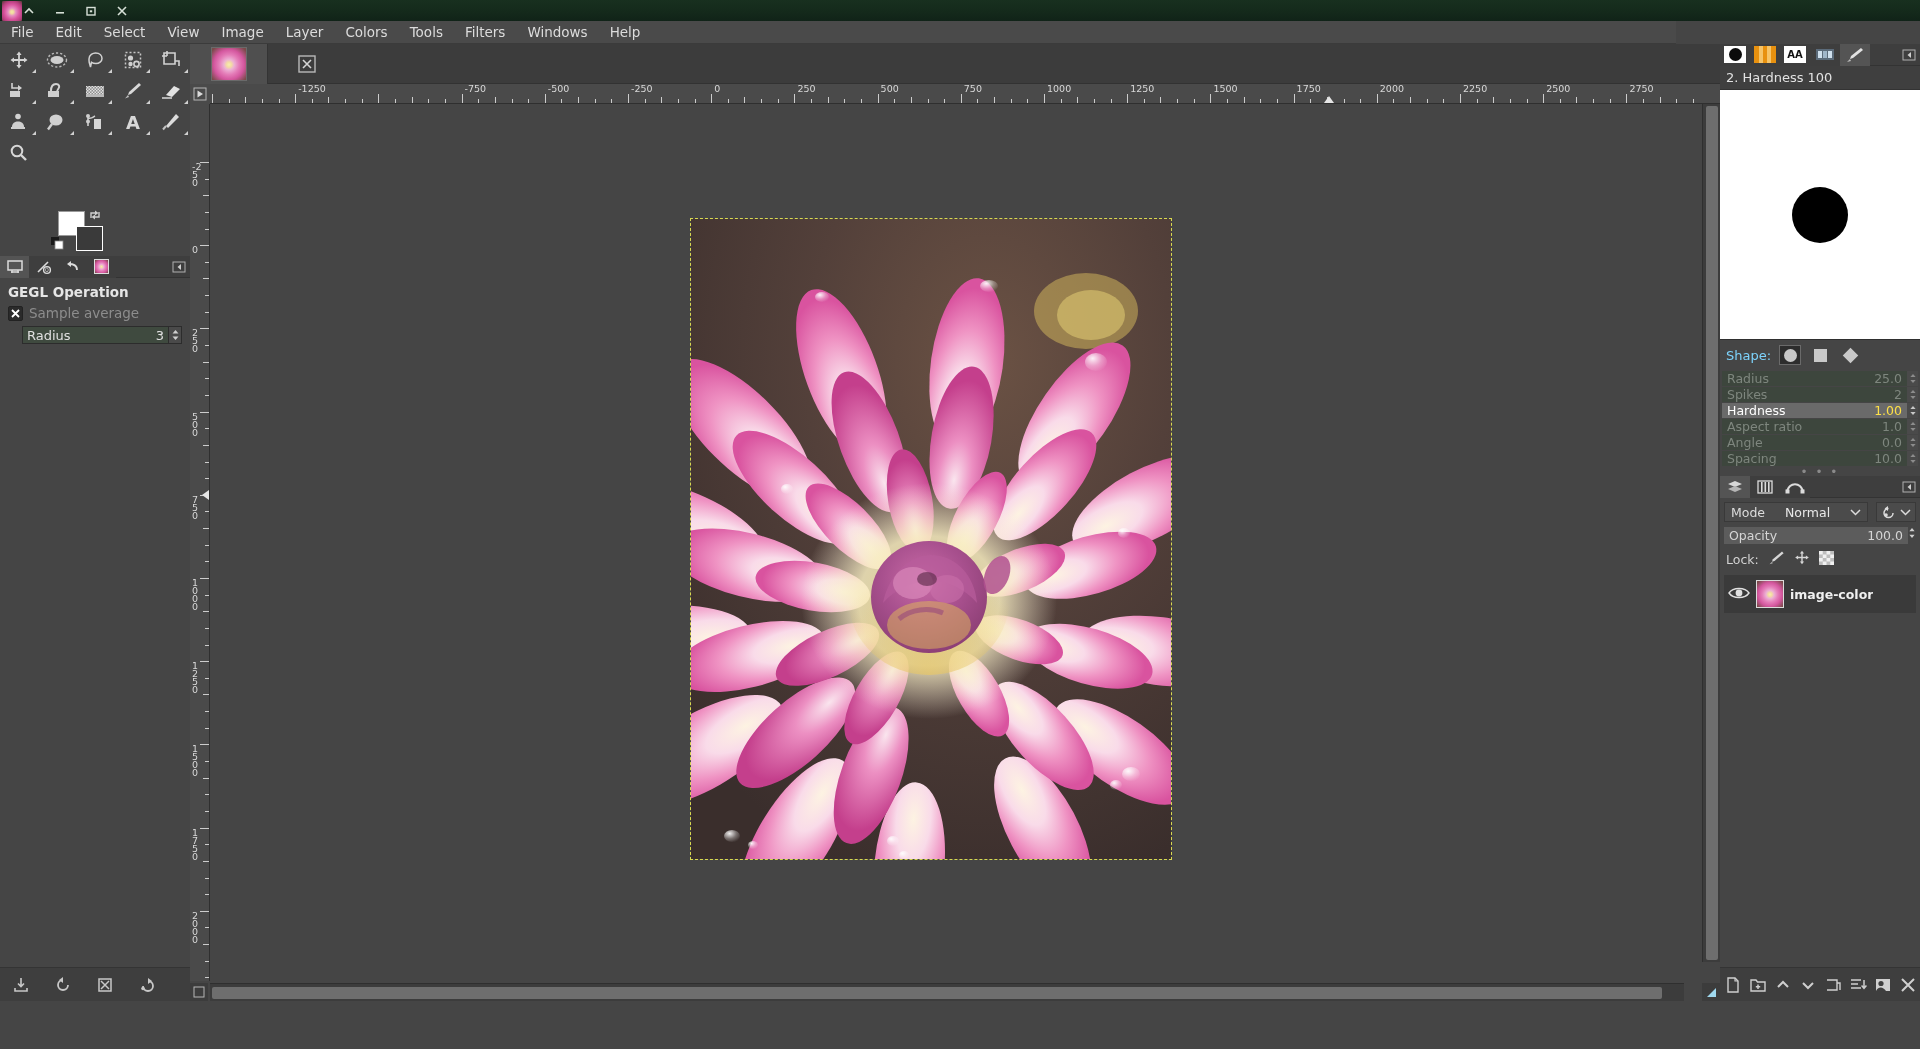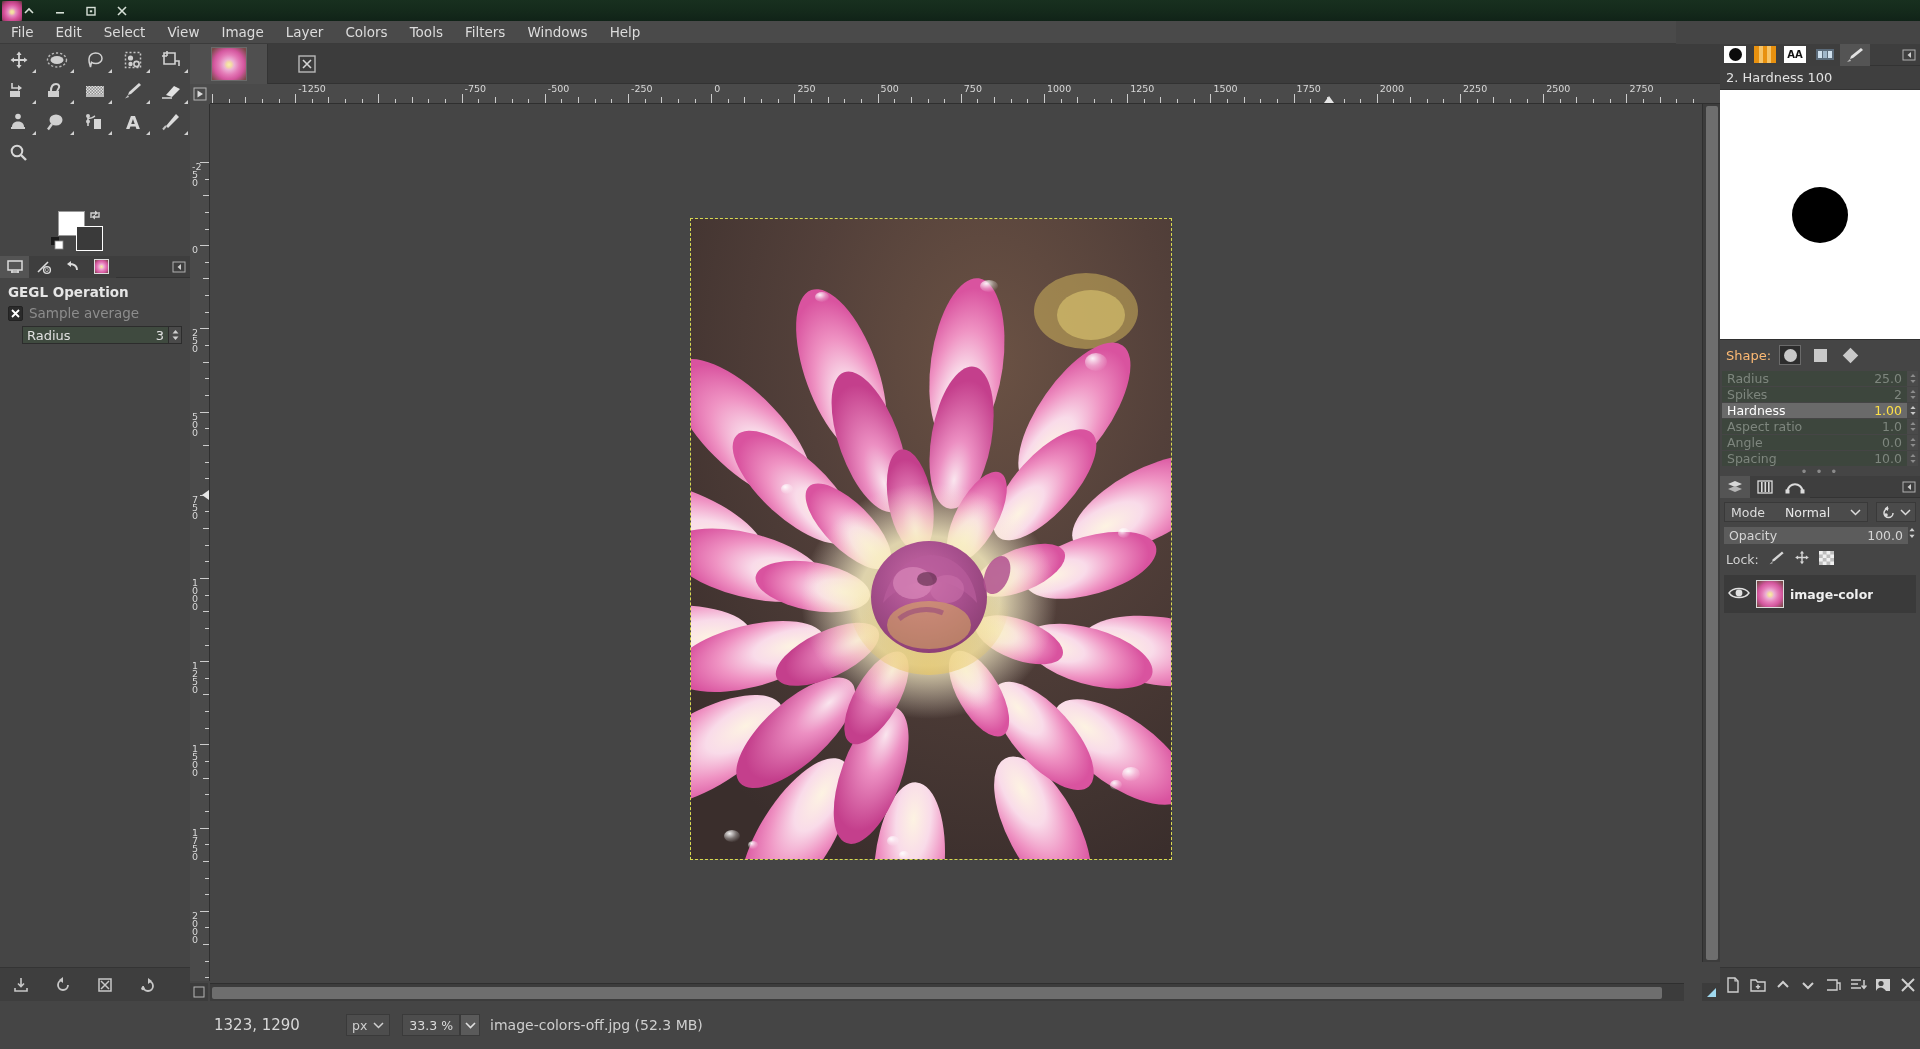--- a/index.html
+++ b/index.html
@@ -211,21 +211,21 @@
     background:#3f3f3f; padding:4px 6px; font-size:13px; color:#e2e2e2;
     border-bottom:1px solid #333;
   }
   .brush-preview {
     height:250px; background:#ffffff; display:flex; align-items:center; justify-content:center;
     border-bottom:1px solid #2f2f2f;
   }
   .brush-dot { width:56px;height:56px;border-radius:50%; background:#000; }
 
   .shape-row { display:flex; align-items:center; gap:8px; padding:5px 6px; }
-  .shape-lbl { color:#fdba74; font-size:13px;}
+  .shape-lbl { color:#7dd3fc; font-size:13px;}
   .shape-btn { width:22px;height:20px;display:flex;align-items:center;justify-content:center; }
   .shape-btn.active { background:#2d2d2d; border:1px solid #6a6a6a; }
 
   .bspin { display:flex; align-items:center; margin: 1px 2px; }
   .bspin .bar {
     flex:1; display:flex; align-items:center; height:15px; padding: 0 5px;
     background:#3d463d; font-size:12.5px;
   }
   .bspin.active .bar { background:#6a6a6a; color:#f0f0f0; }
   .bspin .bname { flex:1; color:#7e867e; }
@@ -958,38 +958,20 @@
         <rect x="1" y="1" width="10" height="10" fill="none" stroke="#b5b5b5" stroke-width="1"></rect>
       </svg>
     </div>
     <div class="nav-corner">
       <svg width="13" height="13" viewBox="0 0 13 13">
           <path d="M11 2 L11 11 L2 11 Z" fill="#9fd8ee"></path>
         </svg>
     </div>
   </div>
 
-  <div class="statusbar">
-    <div class="pos-text">1323, 1290</div>
-    <div class="unit-combo">
-      <span>px</span>
-      <svg width="11" height="8" viewBox="0 0 11 8">
-          <path d="M1 2 L5.5 6.5 L10 2" stroke="#d0d0d0" stroke-width="1.5" fill="none"></path>
-        </svg>
-    </div>
-    <div class="zoom-field">
-      <span>33.3 %</span>
-    </div>
-    <div class="zoom-drop">
-      <svg width="11" height="8" viewBox="0 0 11 8">
-          <path d="M1 2 L5.5 6.5 L10 2" stroke="#e0e0e0" stroke-width="1.6" fill="none"></path>
-        </svg>
-    </div>
-    <div class="status-file">image-colors-off.jpg (52.3 MB)</div>
-  </div>
 
   <div class="rdock">
 
     <div class="rdock-tabs">
       <div class="rtab">
         <div style="width:22px;height:17px;background:#fff;display:flex;align-items:center;justify-content:center;">
           <div style="width:13px;height:13px;border-radius:50%;background:#0b0b0b;"></div>
         </div>
       </div>
       <div class="rtab">

